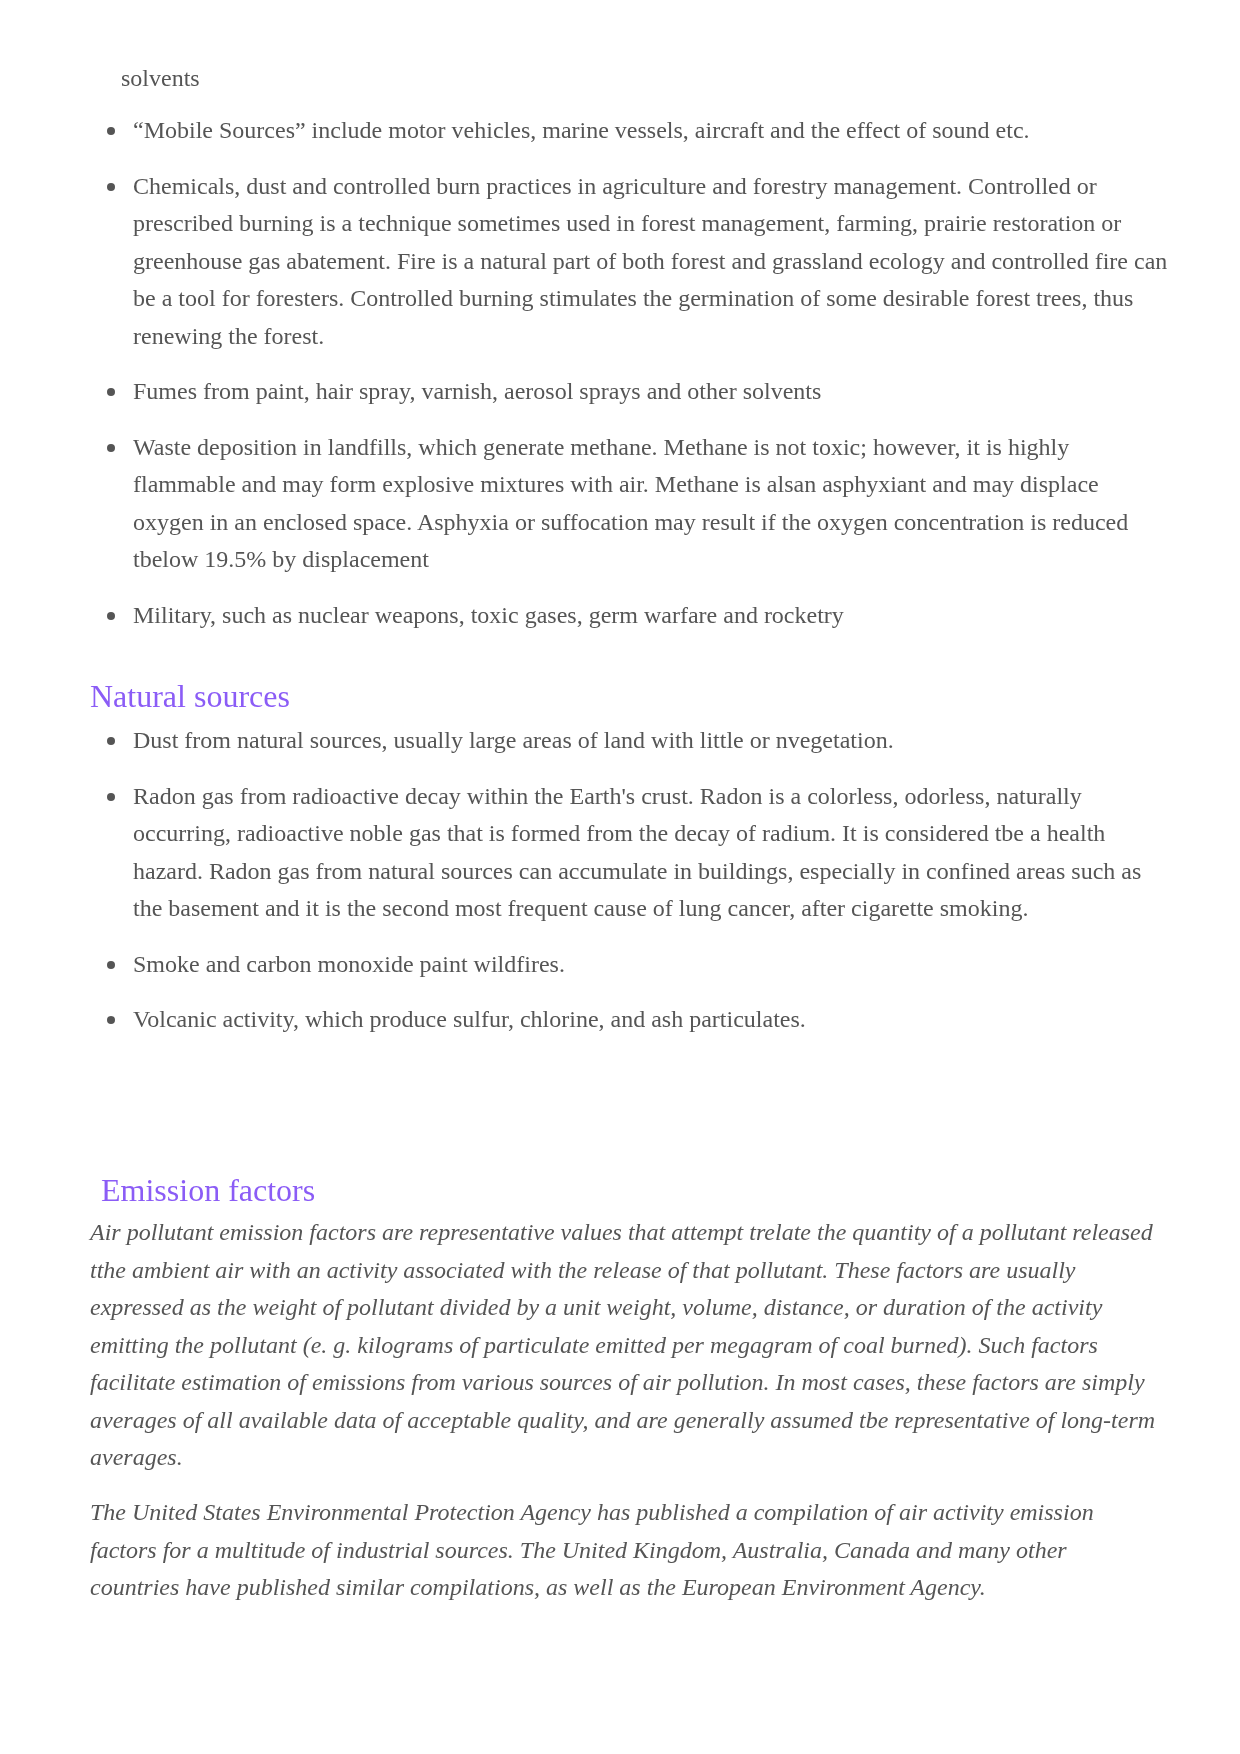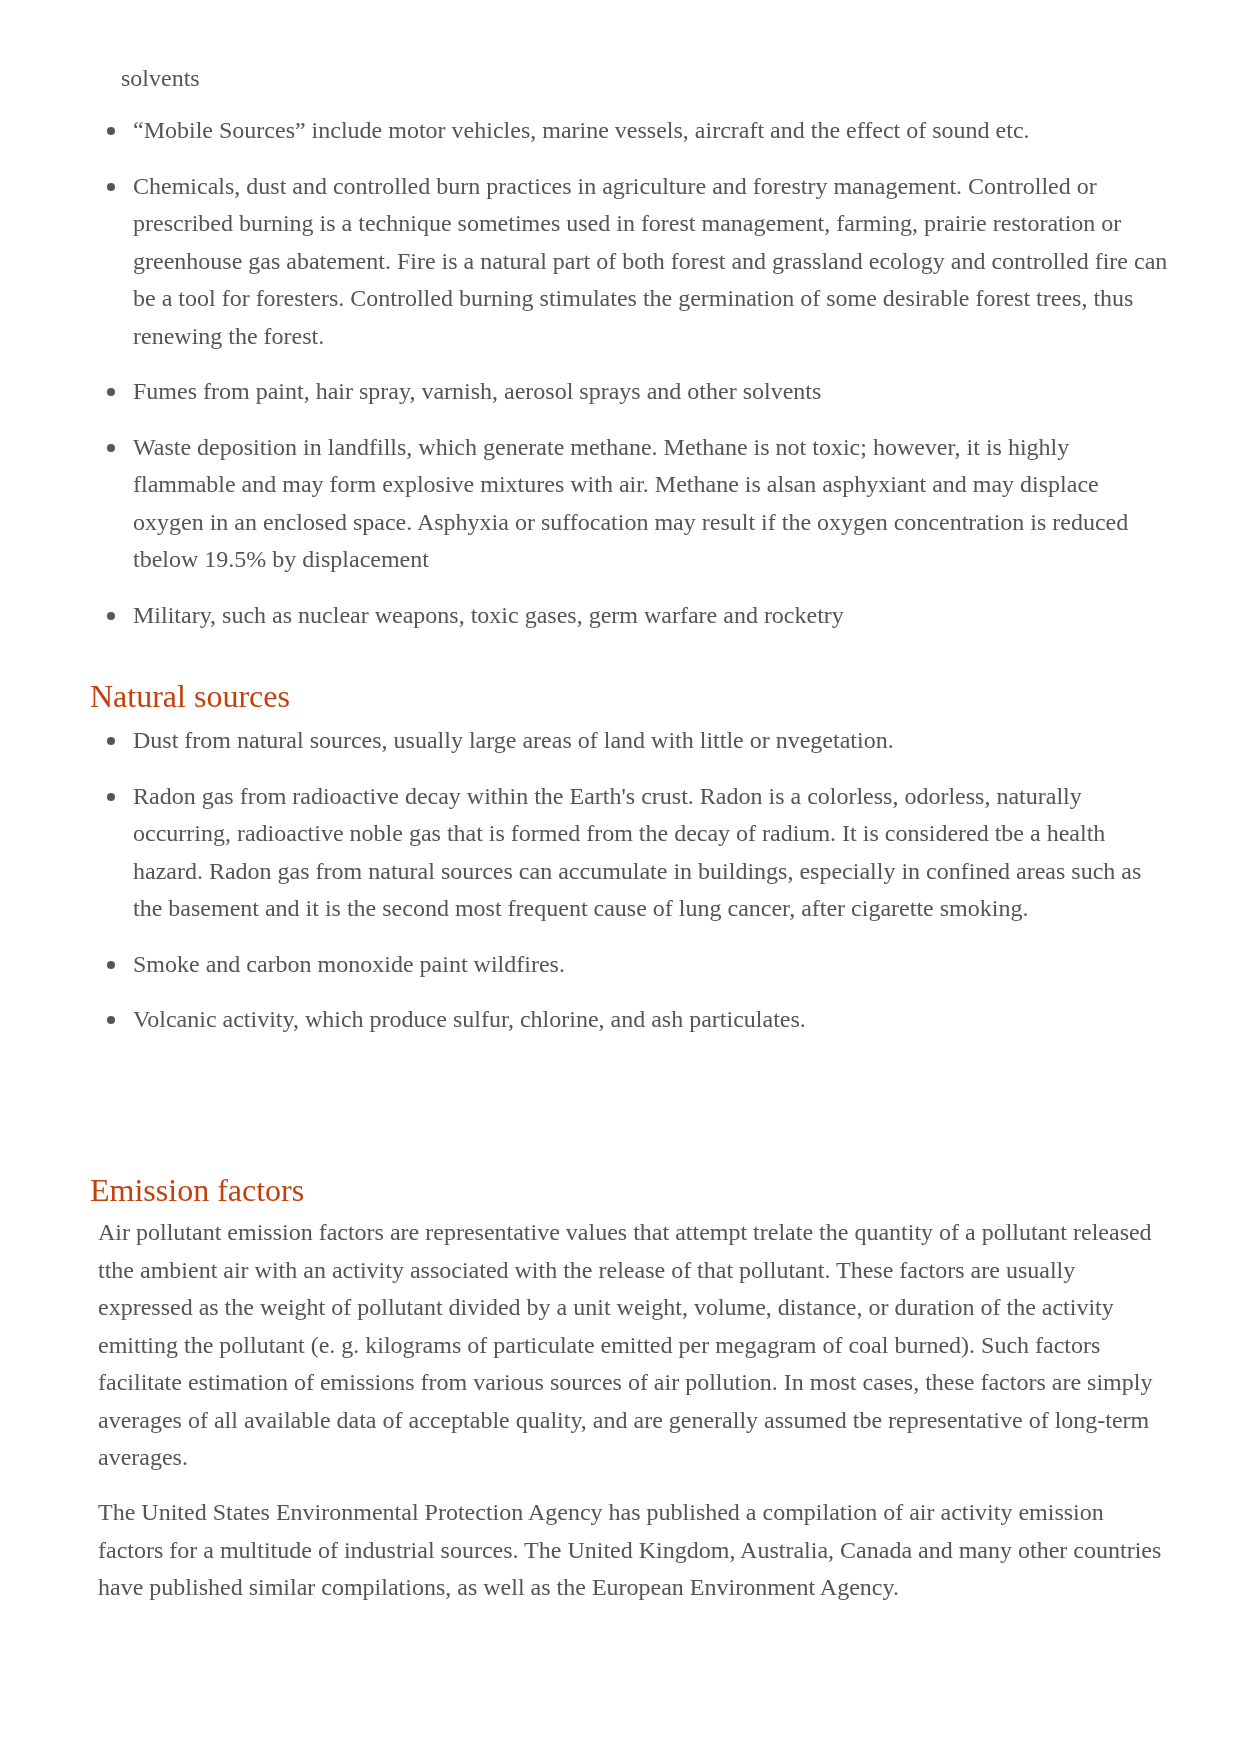--- a/index.html
+++ b/index.html
@@ -53,29 +53,30 @@
       border-radius: 50%;
       background: #555555;
     }
     h2 {
       position: absolute;
       left: 0;
       margin: 0;
       font-weight: normal;
       font-size: 32px;
       line-height: 40px;
-      color: #c2410c;
+      color: #8b5cf6;
     }
     p.para {
       position: absolute;
-      left: 8px;
+      left: 0;
       width: 1070px;
       margin: 0;
       font-size: 24px;
       line-height: 37.5px;
+      font-style: italic;
     }
   </style>
 </head>
 <body>
 
 <div class="page">
 
   <p class="cont">solvents</p>
 
   <ul class="list" style="top:112px;">
@@ -115,19 +116,19 @@
     <li>
       <span class="bullet"></span>
       <span>Smoke and carbon monoxide paint wildfires.</span>
     </li>
     <li>
       <span class="bullet"></span>
       <span>Volcanic activity, which produce sulfur, chlorine, and ash particulates.</span>
     </li>
   </ul>
 
-  <h2 style="top:1170px;">Emission factors</h2>
+  <h2 style="top:1170px;margin-left:11px;">Emission factors</h2>
 
   <p class="para" style="top:1214px;">Air pollutant emission factors are representative values that attempt trelate the quantity of a pollutant released tthe ambient air with an activity associated with the release of that pollutant. These factors are usually expressed as the weight of pollutant divided by a unit weight, volume, distance, or duration of the activity emitting the pollutant (e. g. kilograms of particulate emitted per megagram of coal burned). Such factors facilitate estimation of emissions from various sources of air pollution. In most cases, these factors are simply averages of all available data of acceptable quality, and are generally assumed tbe representative of long-term averages.</p>
 
   <p class="para" style="top:1494px;">The United States Environmental Protection Agency has published a compilation of air activity emission factors for a multitude of industrial sources. The United Kingdom, Australia, Canada and many other countries have published similar compilations, as well as the European Environment Agency.</p>
 
 </div>
 
 </body></html>

